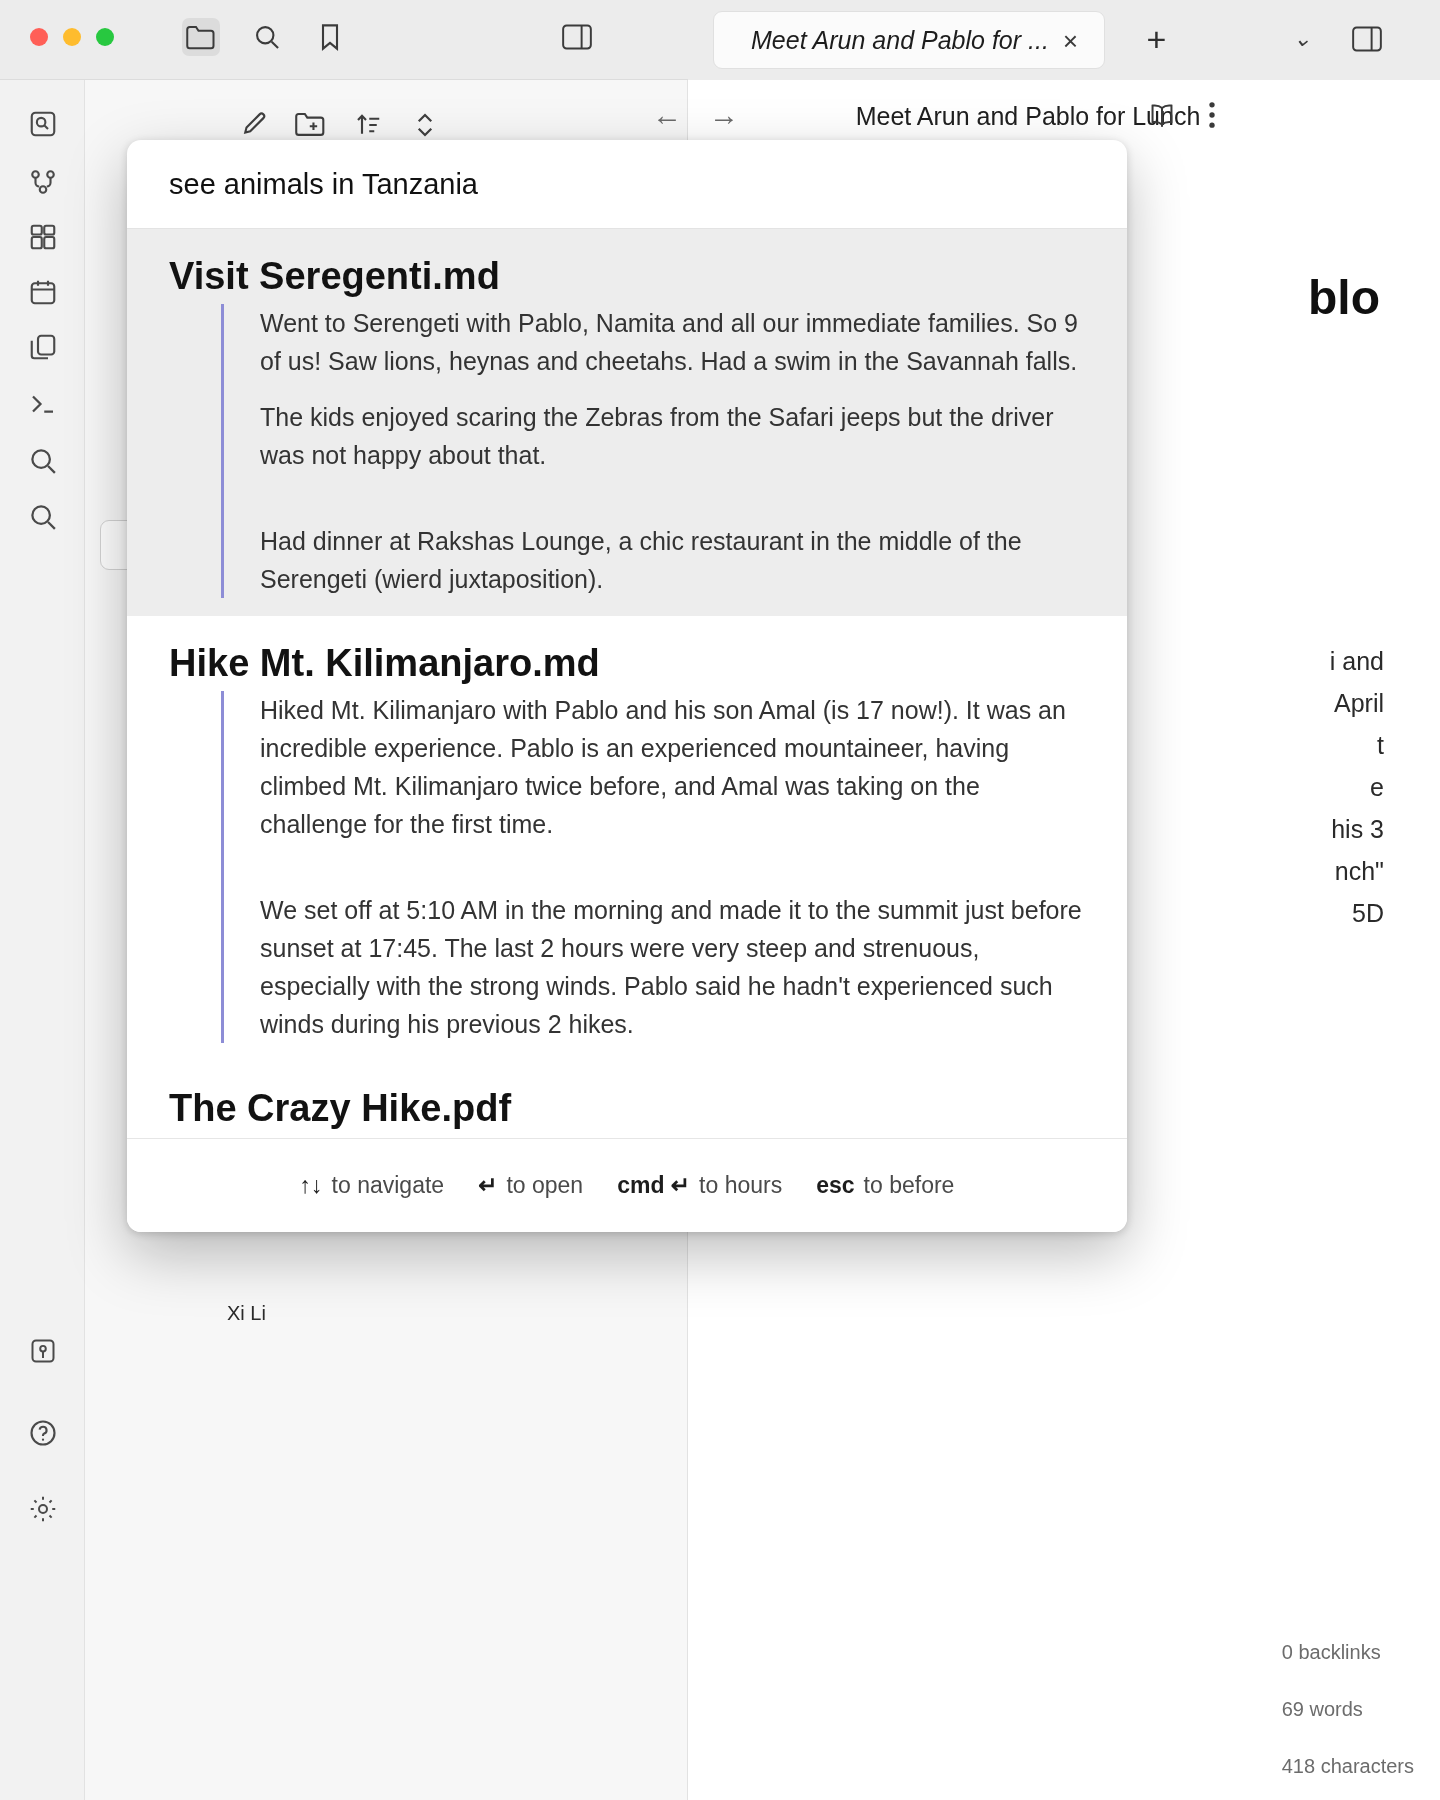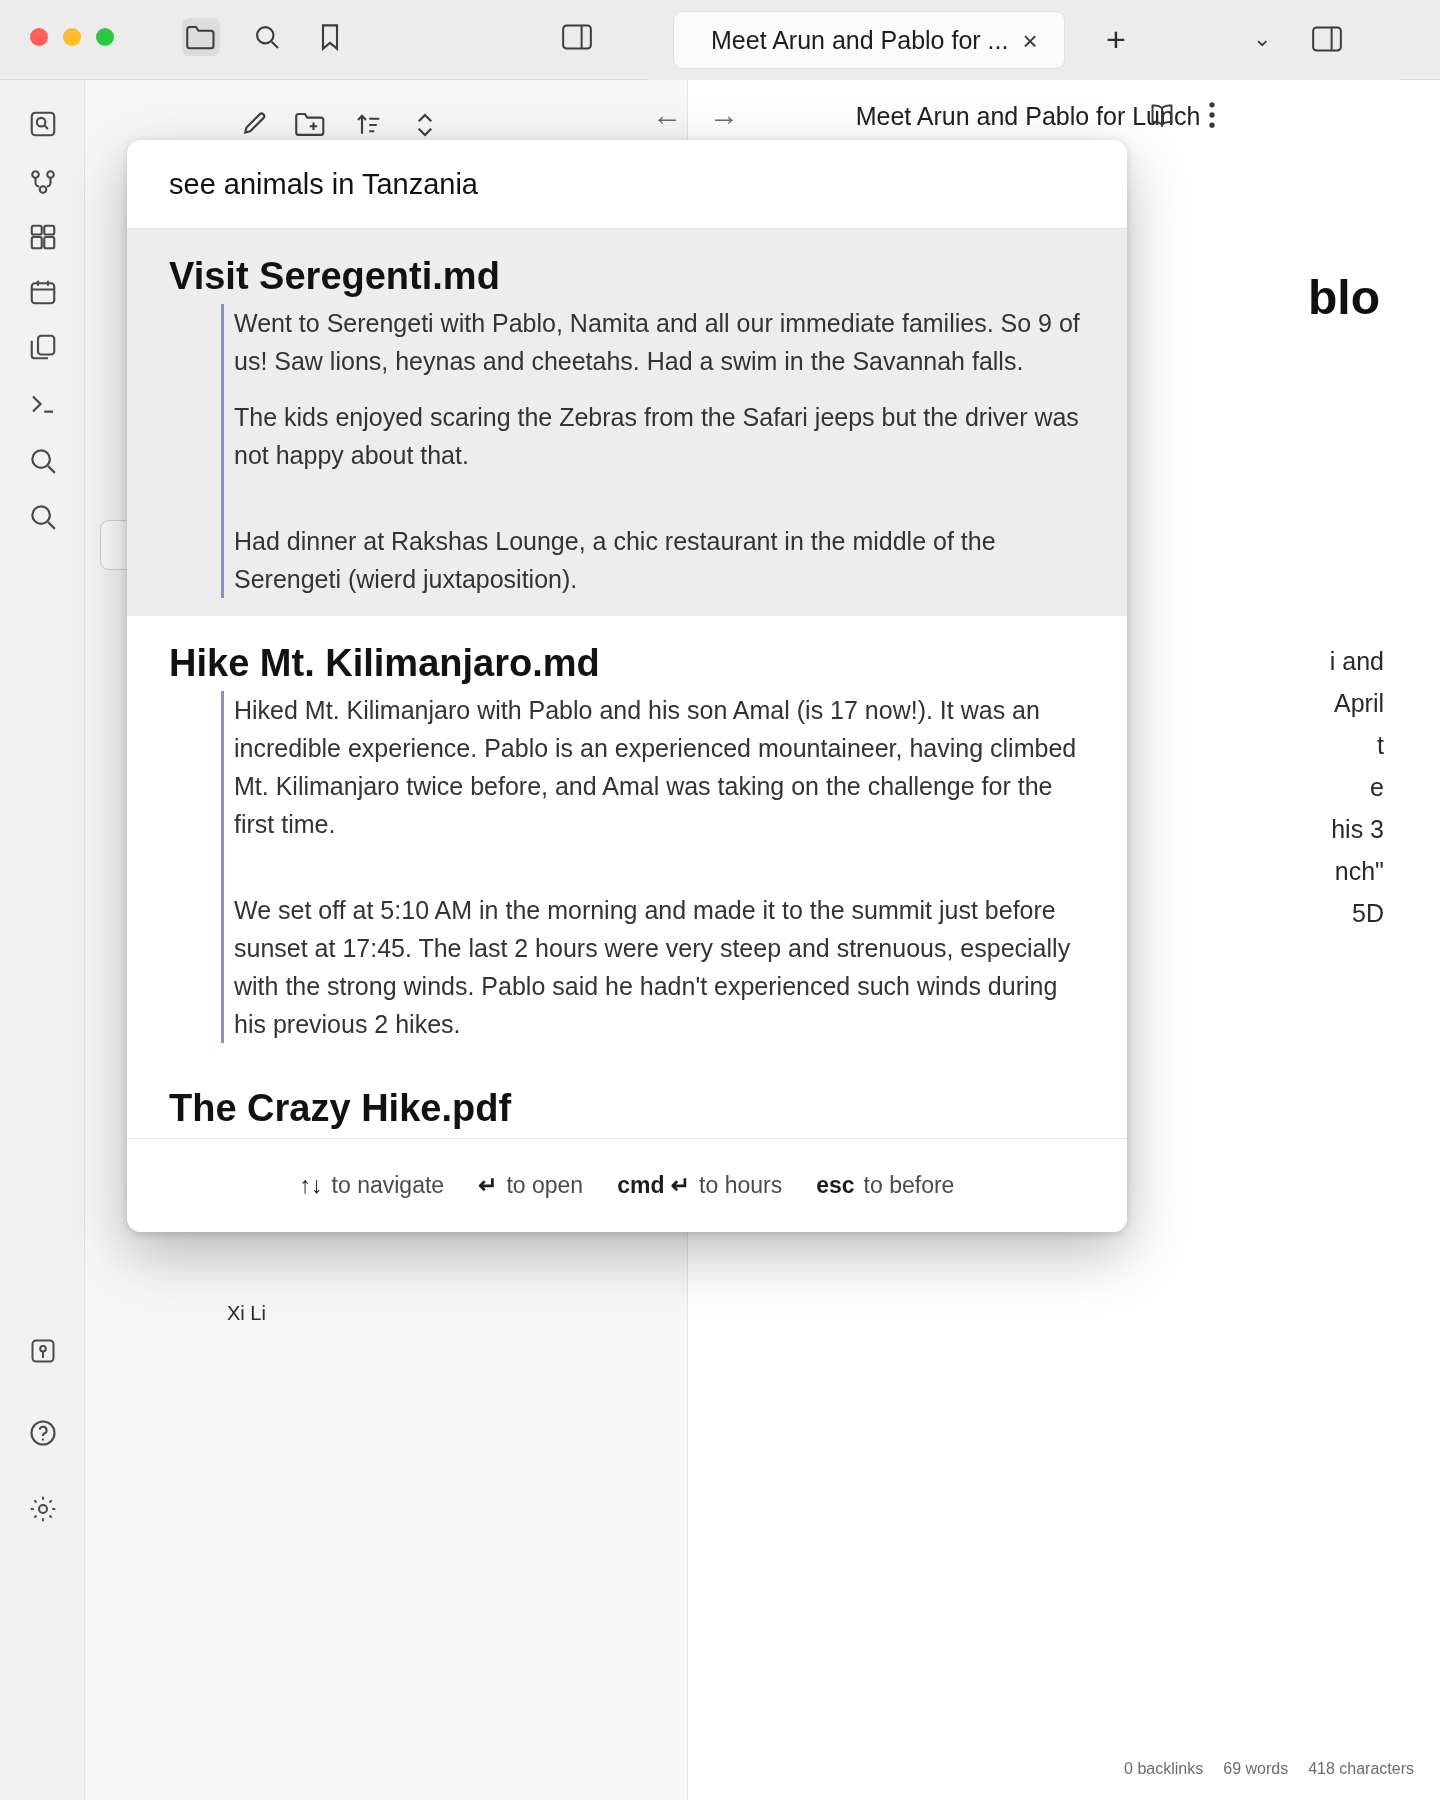--- a/index.html
+++ b/index.html
@@ -37,23 +37,24 @@
     width: 38px; height: 38px;
     display: flex; align-items: center; justify-content: center;
     color: #3b3b3b;
     border-radius: 7px;
   }
   .tb-icon svg { display: block; }
   .tb-icon.active { background: #dcdcdc; }
 
   
   .tabstrip {
-    position: absolute; top: 0; left: 648px;
+    position: absolute; top: 0; left: 688px;
     width: 752px; height: 80px;
     background: #ececec;
+    font-style: italic;
   }
   .tab {
     position: absolute; top: 11px; left: 25px;
     width: 392px; height: 58px;
     background: #fbfbfb;
     border-radius: 9px;
     border: 1px solid #e0e0e0;
     display: flex; align-items: center;
   }
   .tab-title {
@@ -162,22 +163,22 @@
   .doc-body {
     position: absolute; left: 0; top: 560px;
     width: 752px;
     padding-right: 56px;
     text-align: right;
     font-size: 25px; line-height: 42px; color: #2a2a2a;
   }
   .doc-body div { white-space: nowrap; overflow: hidden; }
   .statusbar {
     position: absolute; bottom: 22px; right: 26px;
-    font-size: 16px; color: #6c6c6c;
-    display: flex; gap: 20px;
+    font-size: 20px; color: #6c6c6c;
+    display: flex; gap: 34px; flex-direction: column;
   }
 
   
   .modal {
     position: absolute;
     top: 140px; left: 127px;
     width: 1000px; height: 1092px;
     background: #ffffff;
     border-radius: 14px;
     box-shadow: 0 22px 60px rgba(0,0,0,0.26), 0 2px 8px rgba(0,0,0,0.16);
@@ -204,21 +205,21 @@
   .result {
     padding: 18px 42px 14px 42px;
   }
   .result.selected { background: #ededed; }
   .res-title {
     font-size: 38px; font-weight: 700; color: #121212;
     margin: 8px 0 6px 0;
   }
   .res-body {
     border-left: 3px solid #8d8dd6;
-    padding-left: 10px;
+    padding-left: 36px;
     margin-left: 52px;
   }
   .res-p {
     font-size: 25px; line-height: 38px;
     color: #333333;
     margin: 0 0 18px 0;
   }
   .res-p:last-child { margin-bottom: 4px; margin-top: 48px; }
 
   .modal-footer {

